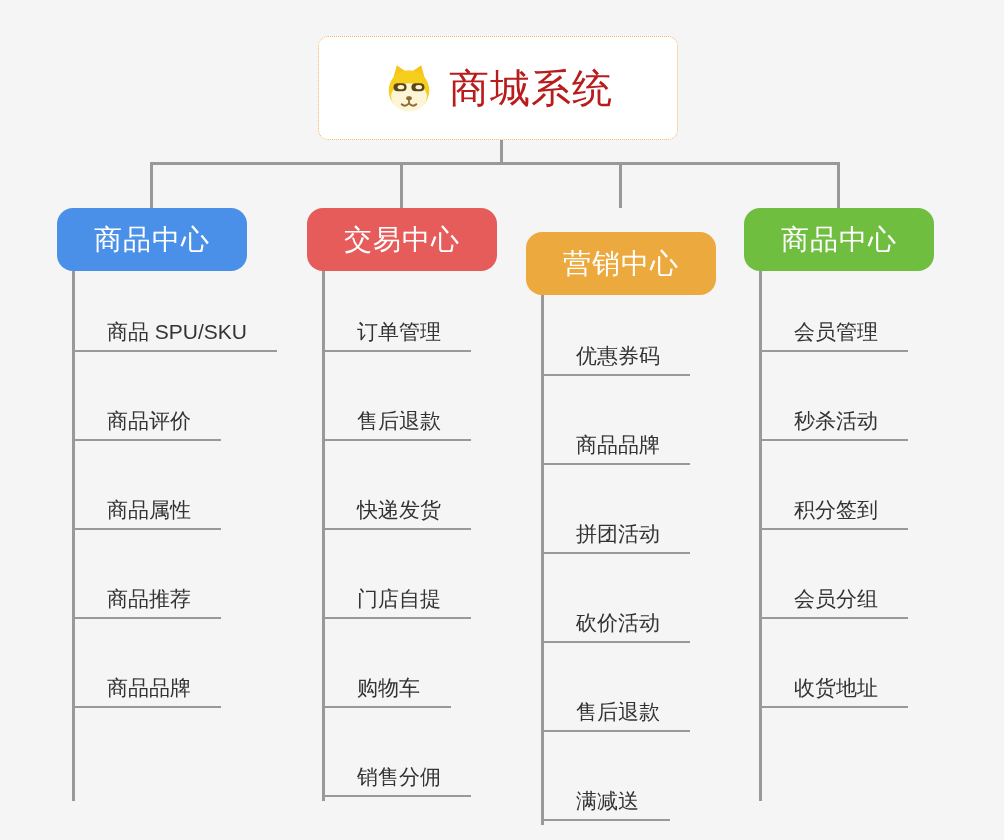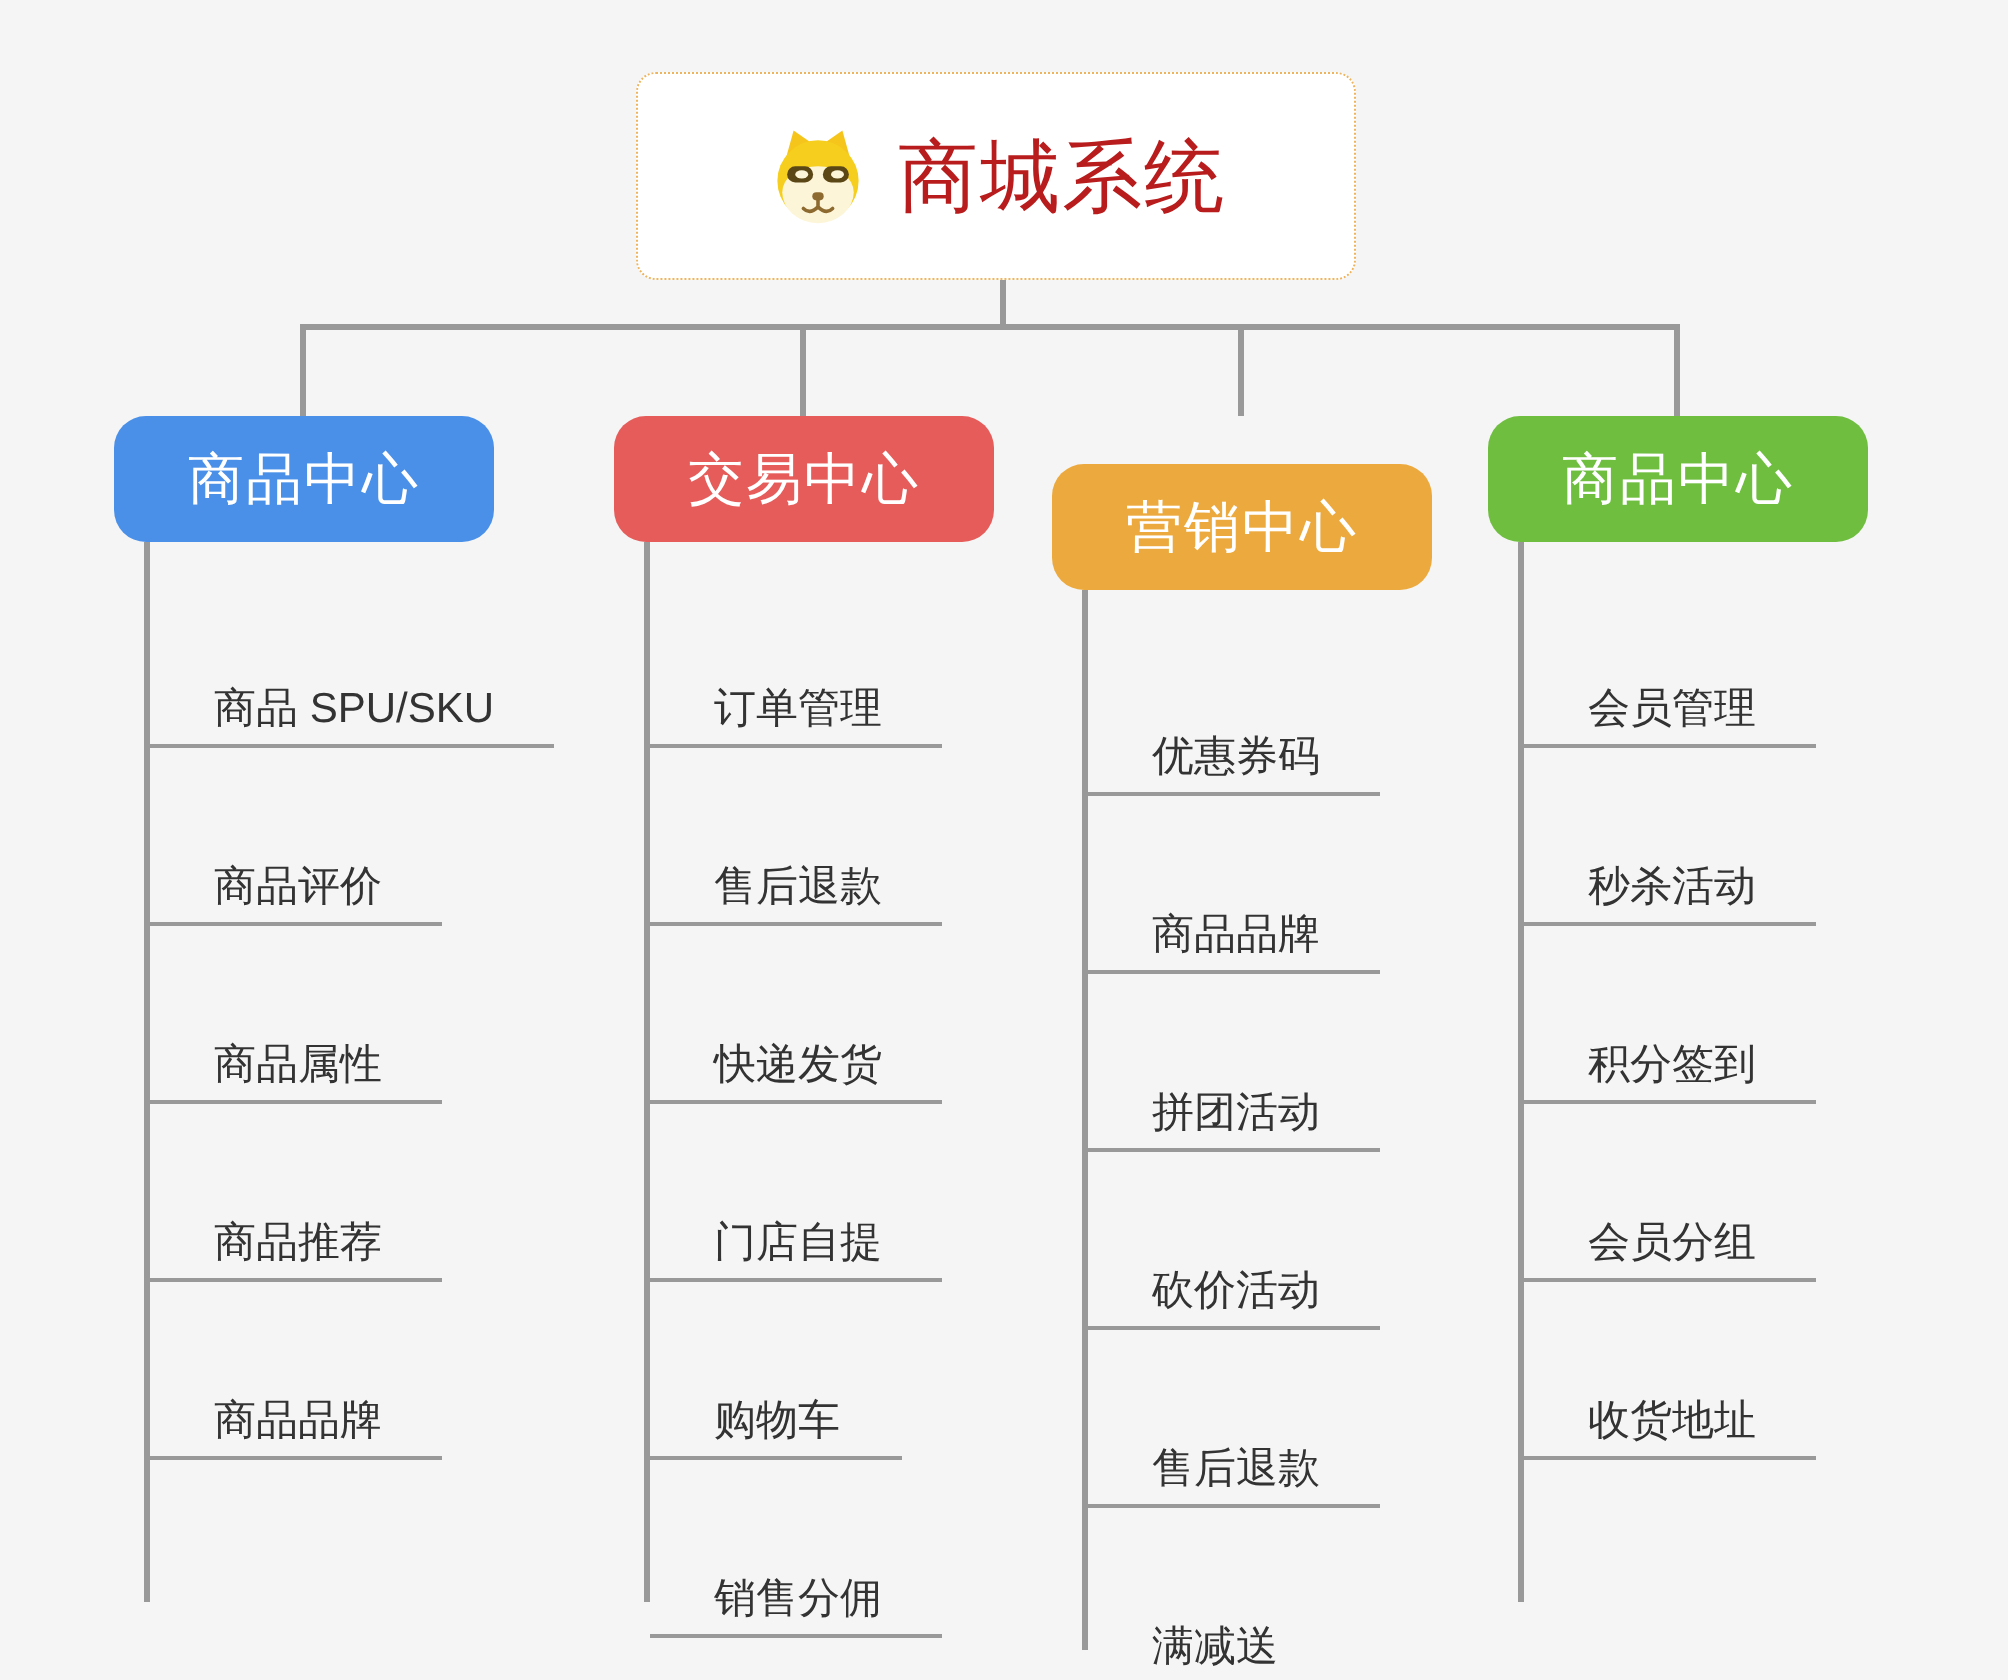--- a/index.html
+++ b/index.html
@@ -62,21 +62,21 @@
     width: fit-content;
     min-width: 126px;
     display: flex; align-items: flex-end;
     padding: 0 30px 4px 32px;
     border-bottom: 2px solid #999999;
     font-size: 21px;
     color: #333333;
     white-space: nowrap;
     cursor: default;
   }
-  .items li:first-child { height: 103px; }
+  .items li:first-child { height: 81px; }
 </style>
 </head>
 <body>
 
 <div class="canvas">
 
   <div class="root-node" style="border-color: rgb(239, 180, 94);">
     <svg class="dog-icon" viewBox="0 0 64 64">
       <polygon points="12,22 17,4 30,13" fill="#f6c51b"></polygon>
       <polygon points="52,22 47,4 34,13" fill="#f6c51b"></polygon>

